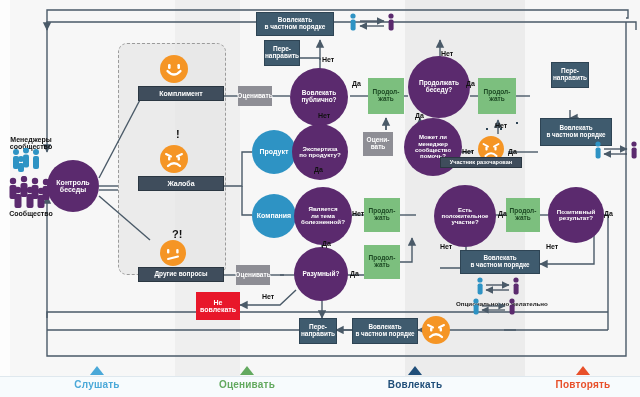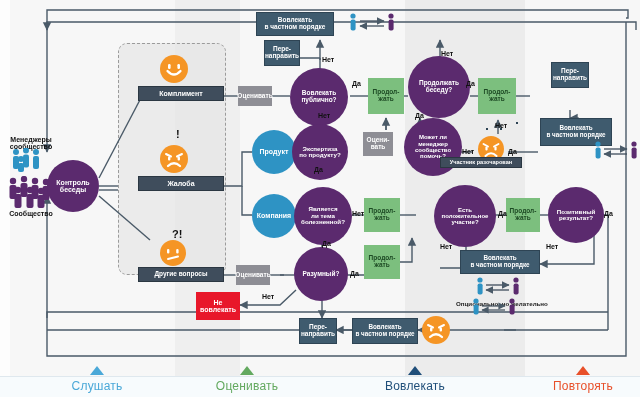--- a/index.html
+++ b/index.html
@@ -8,21 +8,21 @@
 
   
   .band{position:absolute;top:0;height:376px;}
   .band.b1{left:10px;width:165px;background:#f7f7f7;}
   .band.b2{left:175px;width:65px;background:#efefef;}
   .band.b3{left:240px;width:165px;background:#f7f7f7;}
   .band.b4{left:405px;width:120px;background:#ececec;}
   .band.b5{left:525px;width:115px;background:#f7f7f7;}
 
   .footer{position:absolute;left:0;top:376px;width:640px;height:21px;background:#f7fbfd;border-top:1px solid #dfe8ee;}
-  .legend{position:absolute;top:379px;font-size:12px;font-weight:normal;letter-spacing:.2px;text-align:center;width:120px;}
+  .legend{position:absolute;top:379px;font-size:10px;font-weight:bold;letter-spacing:.2px;text-align:center;width:120px;}
   .tri{position:absolute;top:366px;width:0;height:0;border-left:7px solid transparent;border-right:7px solid transparent;}
 
   
   .groupbox{position:absolute;left:118px;top:43px;width:106px;height:230px;border:1px dashed #9b9b9b;border-radius:9px;background:rgba(225,225,225,.55);}
 
   
   .node{position:absolute;box-sizing:border-box;display:flex;align-items:center;justify-content:center;text-align:center;color:#fff;font-weight:bold;line-height:1.05;}
   .circle{border-radius:50%;}
   .purple{background:#5b2a6e;}
   .blue{background:#2e93c4;}

